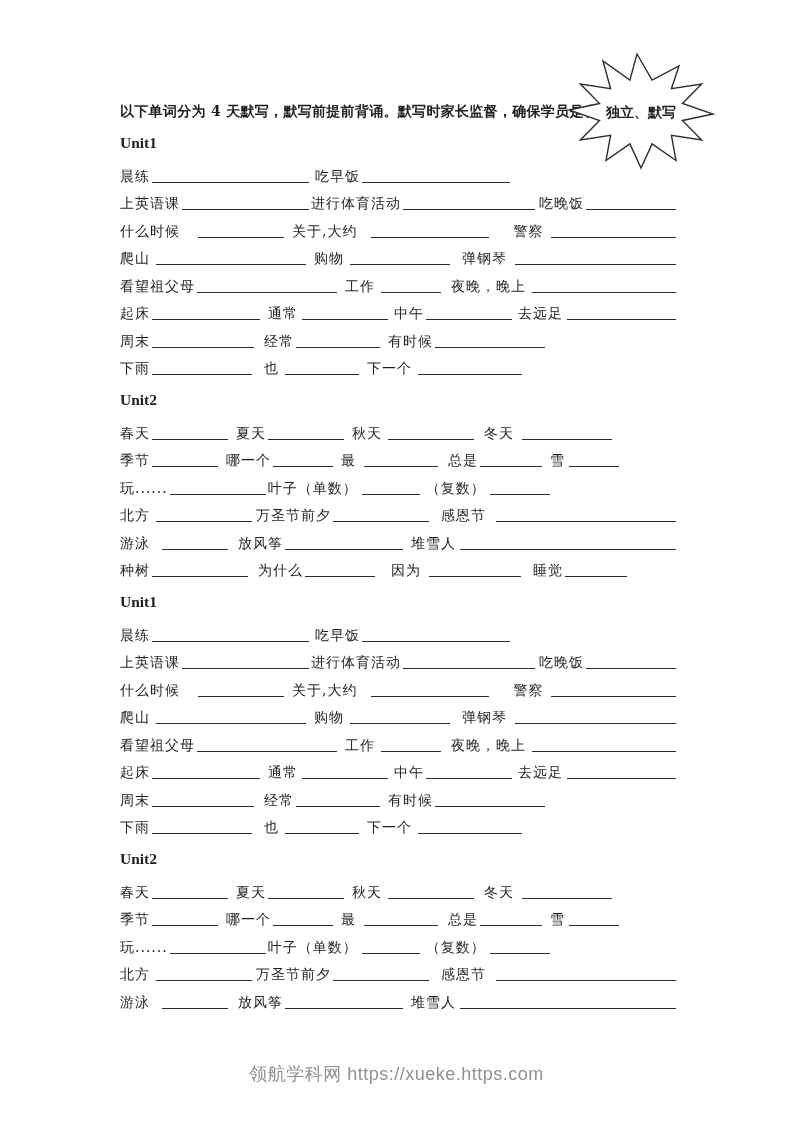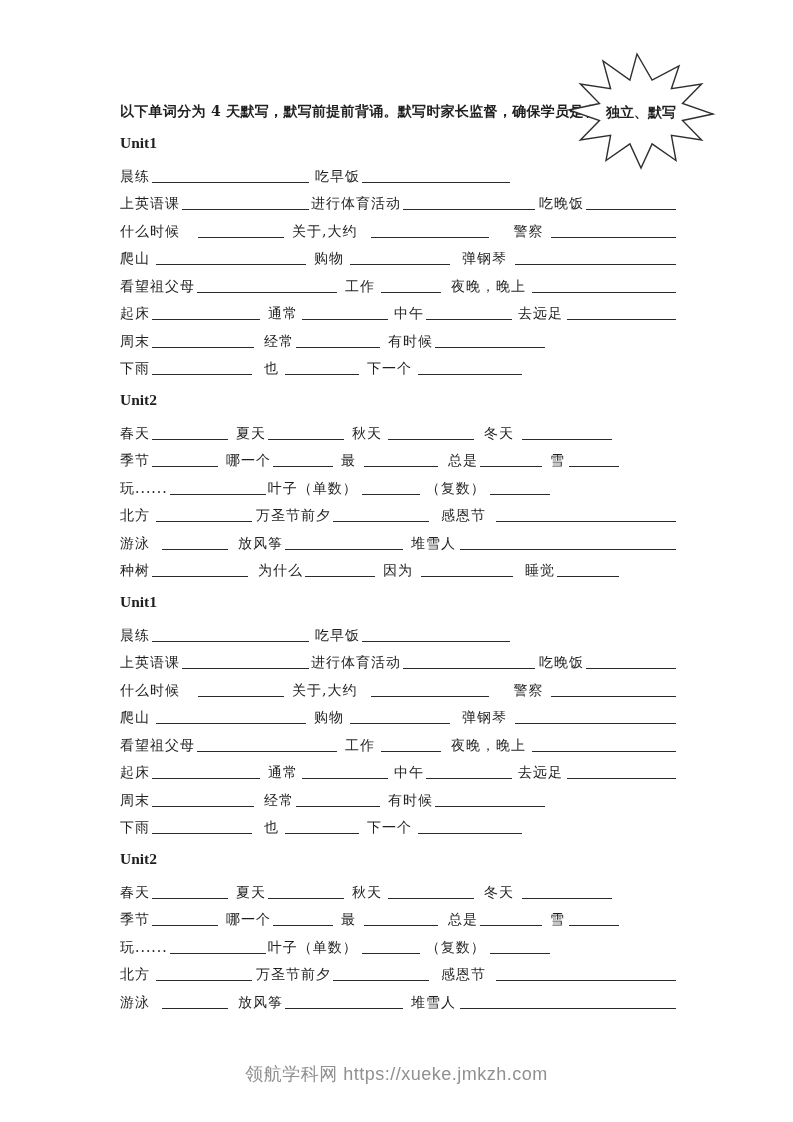--- a/index.html
+++ b/index.html
@@ -166,21 +166,21 @@
             <span class="lbl" style="margin-left: 10px;">放风筝</span>
             <span class="blank" style="width: 118px; margin-left: 2px;"></span>
             <span class="lbl" style="margin-left: 8px;">堆雪人</span>
             <span class="blank" style="flex: 1 1 auto; margin-left: 4px;"></span>
           </div>
           <div class="row">
             <span class="lbl" style="margin-left: 0px;">种树</span>
             <span class="blank" style="width: 96px; margin-left: 2px;"></span>
             <span class="lbl" style="margin-left: 10px;">为什么</span>
             <span class="blank" style="width: 70px; margin-left: 2px;"></span>
-            <span class="lbl" style="margin-left: 8px;">因为</span>
+            <span class="lbl" style="margin-left: 16px;">因为</span>
             <span class="blank" style="width: 92px; margin-left: 8px;"></span>
             <span class="lbl" style="margin-left: 12px;">睡觉</span>
             <span class="blank" style="width: 62px; margin-left: 2px;"></span>
           </div>
         </div>
         <div class="section">
           <div class="unit-title">Unit1</div>
           <div class="row">
             <span class="lbl" style="margin-left: 0px;">晨练</span>
             <span class="blank" style="width: 157px; margin-left: 2px;"></span>
@@ -297,16 +297,16 @@
         </div>
       </div>
   </div>
 
   <svg class="burst" width="150" height="122" viewBox="0 0 150 122" aria-hidden="true">
     <polygon points="147,62 116.5,68.5 135.6,88 105.4,83.3 110,108.5 86.1,91.9 75,116 63.9,91.9 40,108.5 44.6,83.3 14.4,88 33.5,68.5 3,58 33.5,51.5 14.4,32 44.6,36.7 37,9 63.9,28.1 71,2 86.1,28.1 113,14 105.4,36.7 135.6,32 116.5,51.5" fill="#ffffff" stroke="#2f2f2f" stroke-width="1.4"></polygon>
     <text x="75" y="65" text-anchor="middle">独立、默写</text>
   </svg>
 
   <div class="footer">
-    <span>领航学科网 https://xueke.jmkzh.com</span>
+    <span>领航学科网 https://xueke.https.com</span>
   </div>
 
 </div>
 
 </body></html>

